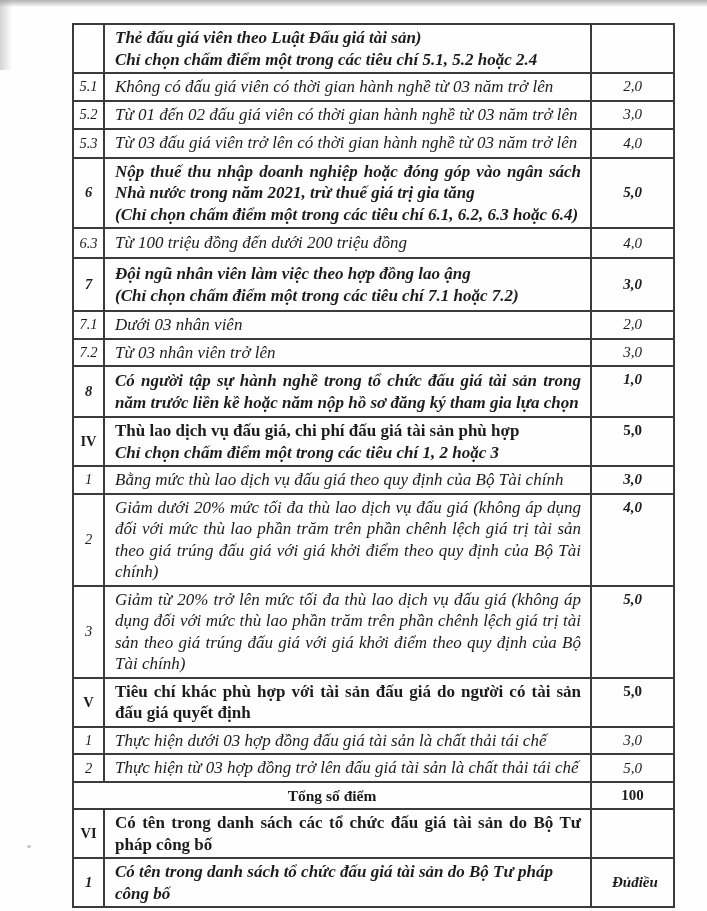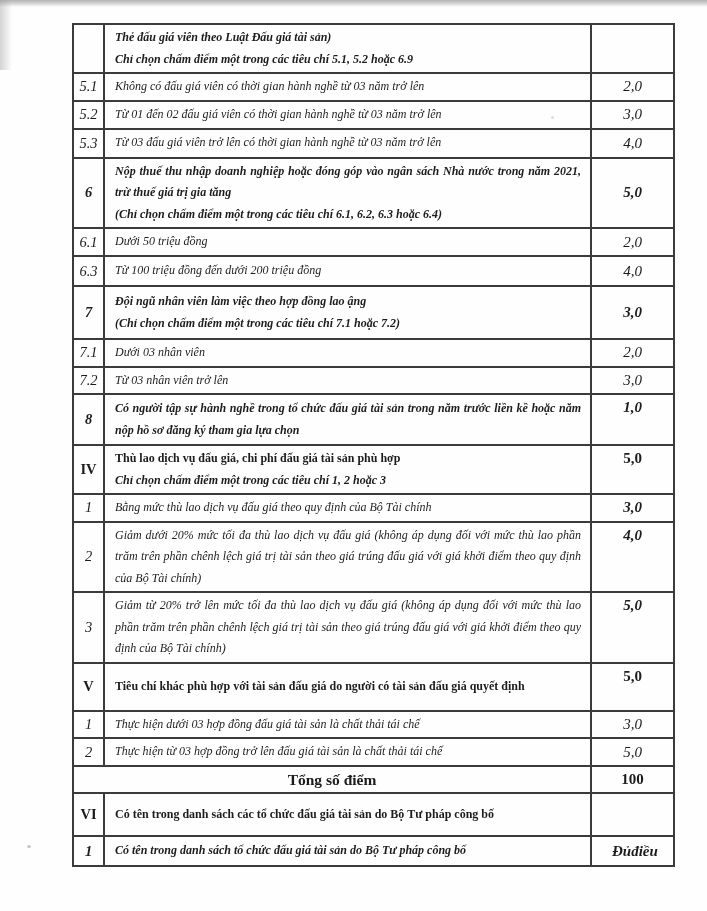--- a/index.html
+++ b/index.html
@@ -24,21 +24,21 @@
     border-collapse:collapse;table-layout:fixed;
   }
   col.c-no{width:31px;}
   col.c-text{width:487px;}
   col.c-score{width:83px;}
   td{border:2px solid #3b3b3b;vertical-align:middle;}
   td.no{
     text-align:center;font-size:14.5px;padding:0 1px;
   }
   td.txt{
-    padding:2px 9px 2px 10px;font-size:12px;line-height:21.5px;
+    padding:2px 9px 2px 10px;font-size:17px;line-height:21.5px;
   }
   td.txt p{margin:0;}
   td.score{
     text-align:center;font-size:15px;padding:2px 14px;
   }
   td.top{vertical-align:top;padding-top:4px;}
   .i{font-style:italic;}
   .b{font-weight:bold;}
   .bi{font-weight:bold;font-style:italic;}
   .justify{text-align:justify;}
@@ -63,21 +63,21 @@
   <colgroup>
     <col class="c-no">
       <col class="c-text">
       <col class="c-score">
   </colgroup>
   <tbody>
       <tr style="height: 47px;">
         <td class="no i"></td>
         <td class="txt">
           <p class="bi">Thẻ đấu giá viên theo Luật Đấu giá tài sản)</p>
-          <p class="bi">Chỉ chọn chấm điểm một trong các tiêu chí 5.1, 5.2 hoặc 6.9</p>
+          <p class="bi">Chỉ chọn chấm điểm một trong các tiêu chí 5.1, 5.2 hoặc 2.4</p>
         </td>
         <td class="score i"></td>
       </tr>
       <tr style="height: 20px;">
         <td class="no i">5.1</td>
         <td class="txt">
           <p class="i">Không có đấu giá viên có thời gian hành nghề từ 03 năm trở lên</p>
         </td>
         <td class="score i">2,0</td>
       </tr>
@@ -95,27 +95,20 @@
         </td>
         <td class="score i">4,0</td>
       </tr>
       <tr style="height: 67px;">
         <td class="no bi">6</td>
         <td class="txt">
           <p class="bi justify">Nộp thuế thu nhập doanh nghiệp hoặc đóng góp vào ngân sách Nhà nước trong năm 2021, trừ thuế giá trị gia tăng</p>
           <p class="bi">(Chỉ chọn chấm điểm một trong các tiêu chí 6.1, 6.2, 6.3 hoặc 6.4)</p>
         </td>
         <td class="score bi">5,0</td>
-      </tr>
-      <tr style="height: 28px;">
-        <td class="no i">6.1</td>
-        <td class="txt">
-          <p class="i">Dưới 50 triệu đồng</p>
-        </td>
-        <td class="score i">2,0</td>
       </tr>
       <tr style="height: 30px;">
         <td class="no i">6.3</td>
         <td class="txt">
           <p class="i">Từ 100 triệu đồng đến dưới 200 triệu đồng</p>
         </td>
         <td class="score i">4,0</td>
       </tr>
       <tr style="height: 53px;">
         <td class="no bi">7</td>

